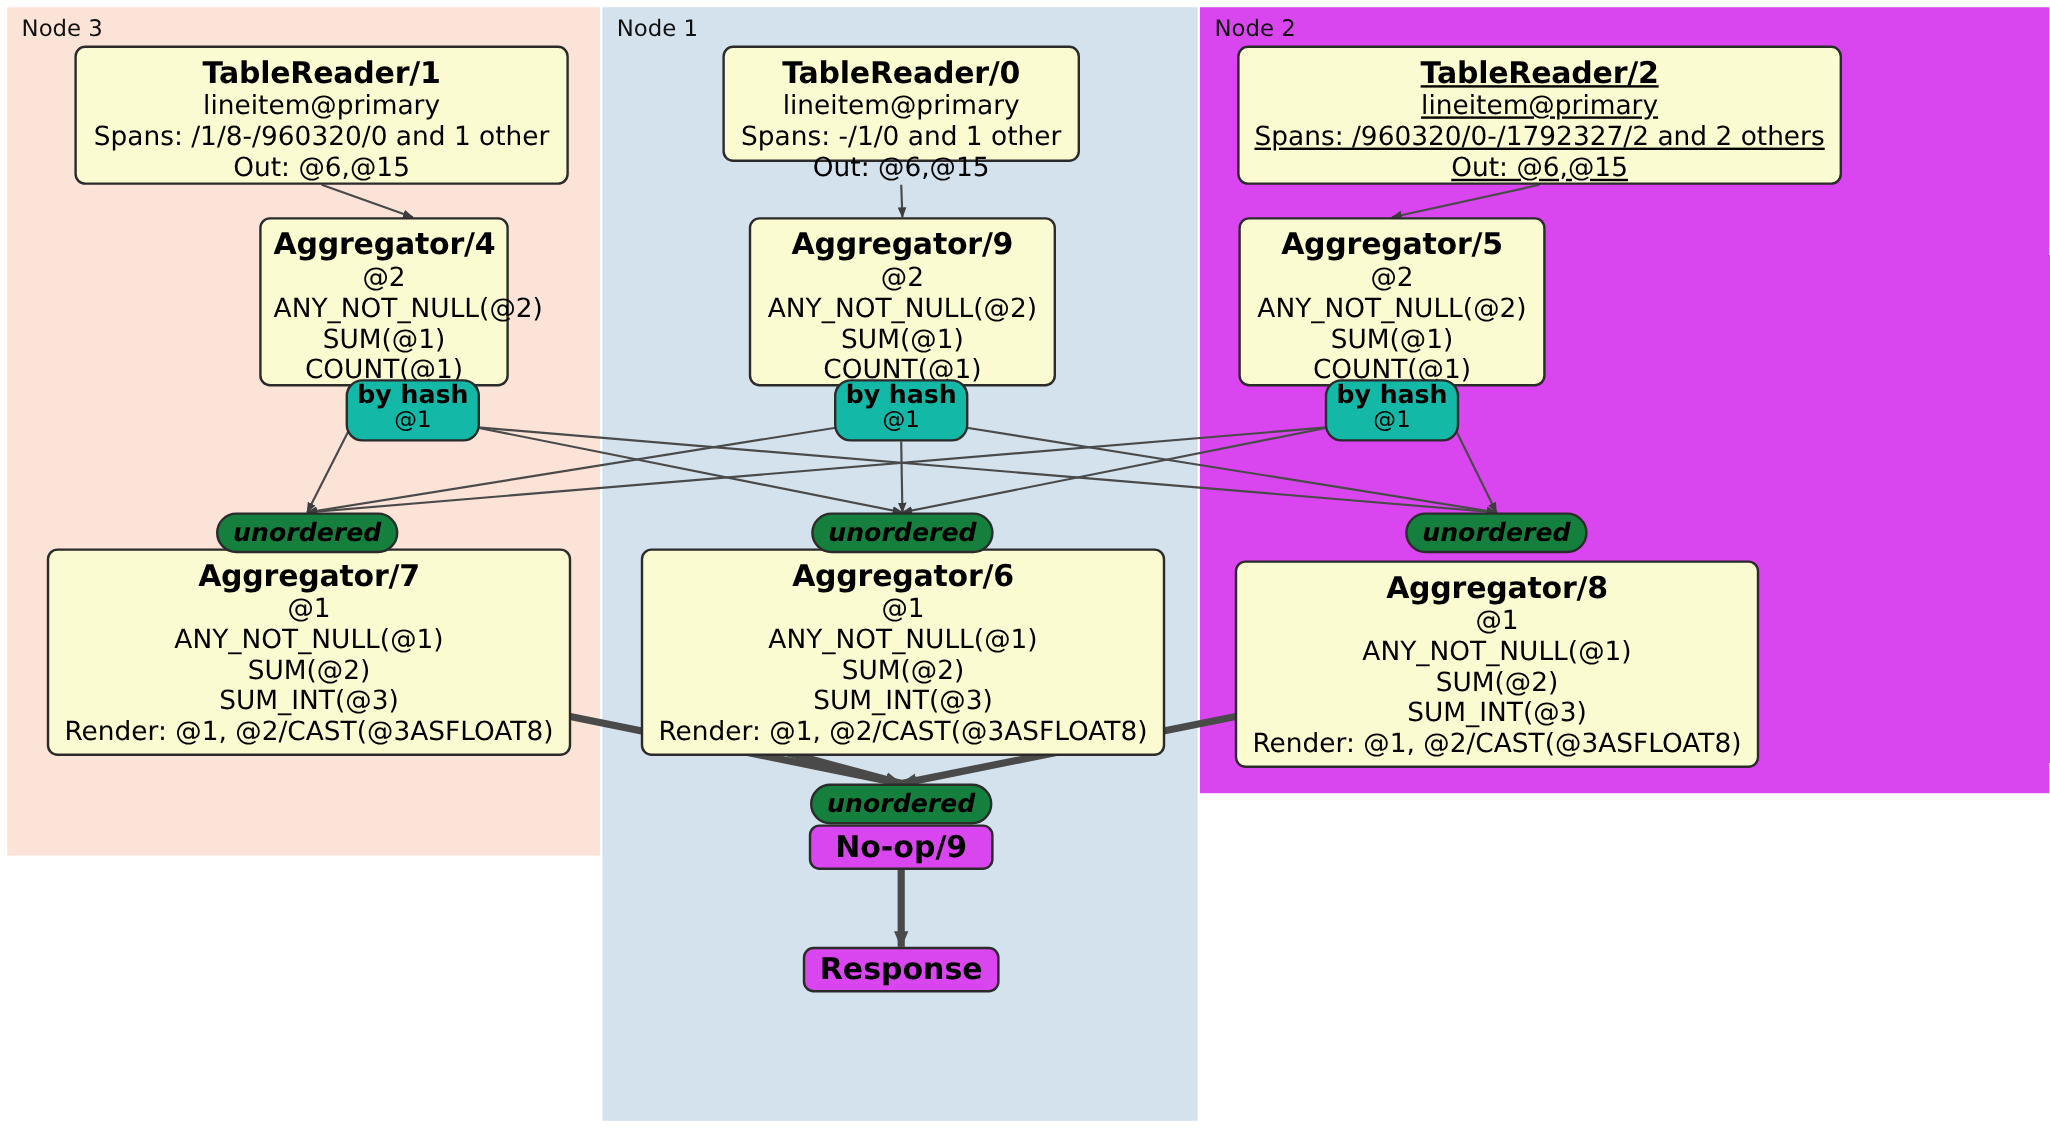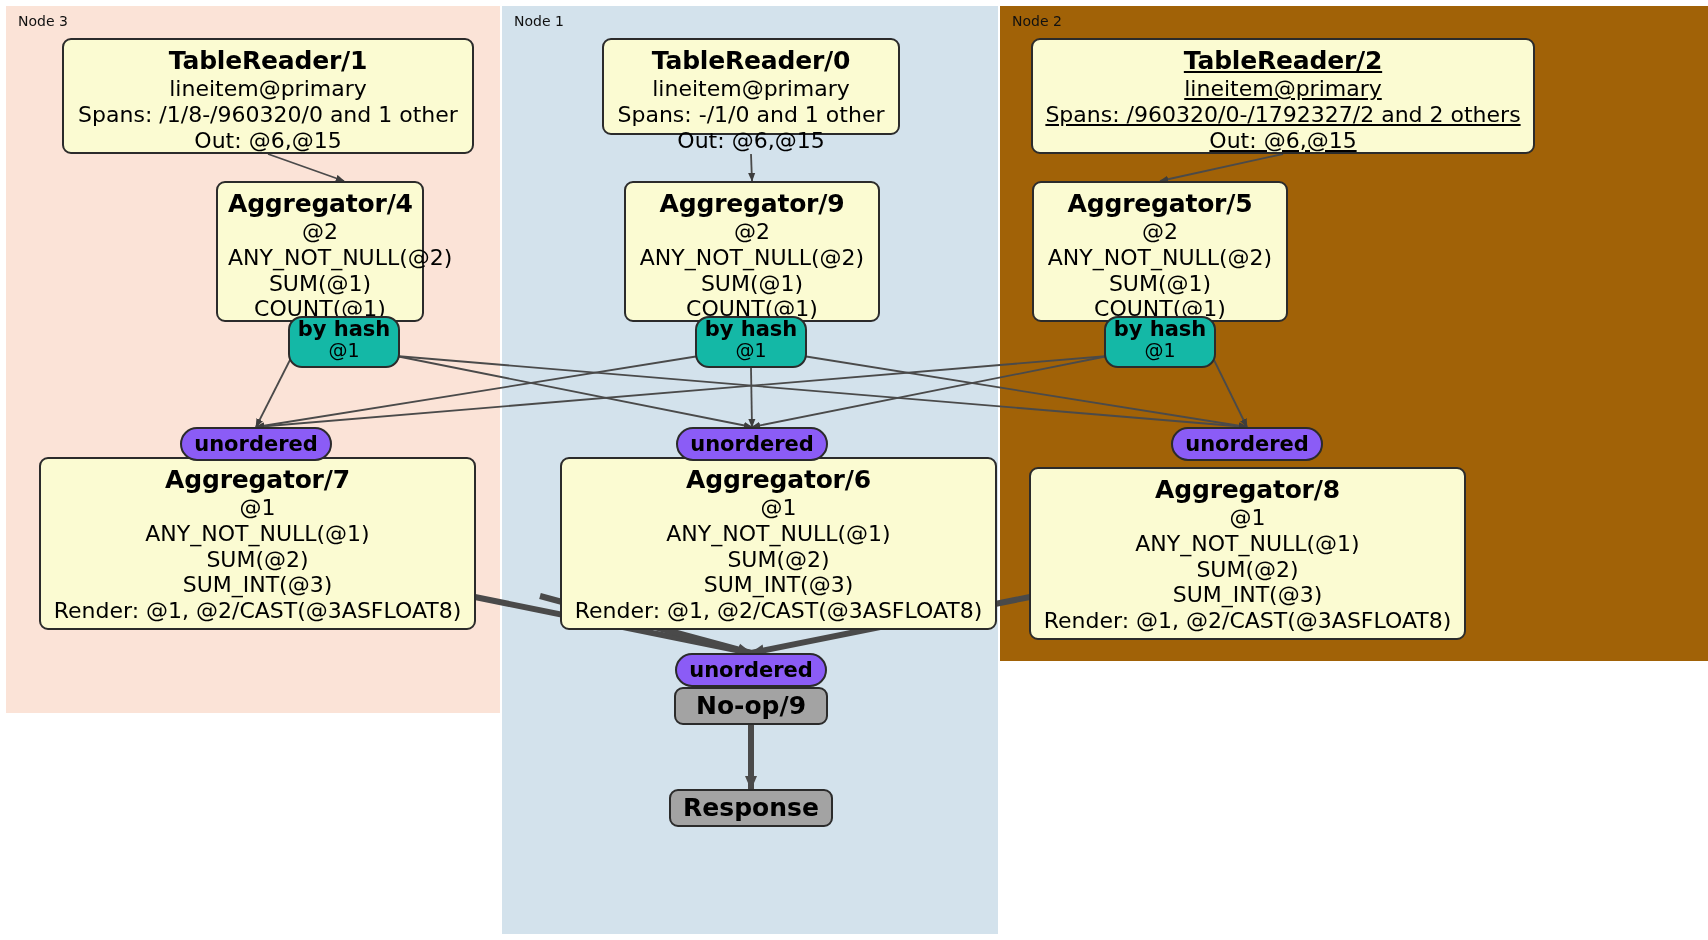--- a/index.html
+++ b/index.html
@@ -20,21 +20,21 @@
 
   
   .node-panel {
     position: absolute;
     box-sizing: border-box;
   }
   .node-panel .node-label {
     position: absolute;
     top: 7px;
     left: 12px;
-    font-size: 14px;
+    font-size: 19px;
     color: #111111;
     white-space: nowrap;
   }
 
   
   #edges {
     position: absolute;
     left: 0;
     top: 0;
     width: 1708px;
@@ -85,52 +85,53 @@
     font-weight: bold;
     font-size: 21px;
     line-height: 1.05;
   }
   .oval.hash .r2 {
     display: block;
     font-size: 19px;
     line-height: 1.1;
   }
   .oval.unordered {
-    background: #8b5cf6;
+    background: #15803d;
     border-radius: 18px;
     font-weight: bold;
     font-size: 21px;
     line-height: 31px;
+    font-style: italic;
   }
 
   
   .term {
     position: absolute;
     box-sizing: border-box;
-    background: #a3a3a3;
+    background: #d946ef;
     border: 2px solid #2b2b2b;
     border-radius: 9px;
     text-align: center;
     font-weight: bold;
     font-size: 25px;
     color: #000000;
   }
 </style>
 </head>
 <body>
 
 <div id="canvas">
 
   <div class="node-panel" id="panel-node3" style="left: 6px; top: 6px; width: 494px; height: 707px; background: rgb(251, 227, 215);">
     <span class="node-label">Node 3</span>
   </div>
   <div class="node-panel" id="panel-node1" style="left: 502px; top: 6px; width: 496px; height: 928px; background: rgb(211, 226, 236);">
     <span class="node-label">Node 1</span>
   </div>
-  <div class="node-panel" id="panel-node2" style="left: 1000px; top: 6px; width: 708px; height: 655px; background: #a16207;">
+  <div class="node-panel" id="panel-node2" style="left: 1000px; top: 6px; width: 708px; height: 655px; background: #d946ef;">
     <span class="node-label">Node 2</span>
   </div>
 
   <svg id="edges" viewBox="0 0 1708 940" xmlns="http://www.w3.org/2000/svg">
     <defs>
       <marker id="ah-thin" markerWidth="10" markerHeight="10" refX="8.2" refY="4" orient="auto" markerUnits="userSpaceOnUse">
         <path d="M0,0.4 L9,4 L0,7.6 z" fill="#3d3d3d"></path>
       </marker>
       <marker id="ah-thick" markerWidth="17" markerHeight="17" refX="13" refY="6.5" orient="auto" markerUnits="userSpaceOnUse">
         <path d="M0,0.5 L14,6.5 L0,12.5 z" fill="#4a4a4a"></path>
@@ -197,21 +198,21 @@
         <span class="ln">COUNT(@1)</span>
       </div>
       <div class="proc" style="left: 39px; top: 457px; width: 437px; height: 173px;">
         <span class="ttl">Aggregator/7</span>
         <span class="ln">@1</span>
         <span class="ln">ANY_NOT_NULL(@1)</span>
         <span class="ln">SUM(@2)</span>
         <span class="ln">SUM_INT(@3)</span>
         <span class="ln">Render: @1, @2/CAST(@3ASFLOAT8)</span>
       </div>
-      <div class="proc" style="left: 560px; top: 457px; width: 437px; height: 173px;">
+      <div class="proc" style="left: 534px; top: 457px; width: 437px; height: 173px;">
         <span class="ttl">Aggregator/6</span>
         <span class="ln">@1</span>
         <span class="ln">ANY_NOT_NULL(@1)</span>
         <span class="ln">SUM(@2)</span>
         <span class="ln">SUM_INT(@3)</span>
         <span class="ln">Render: @1, @2/CAST(@3ASFLOAT8)</span>
       </div>
       <div class="proc" style="left: 1029px; top: 457px; width: 437px; height: 173px; margin-top: 10px;">
         <span class="ttl">Aggregator/8</span>
         <span class="ln">@1</span>

